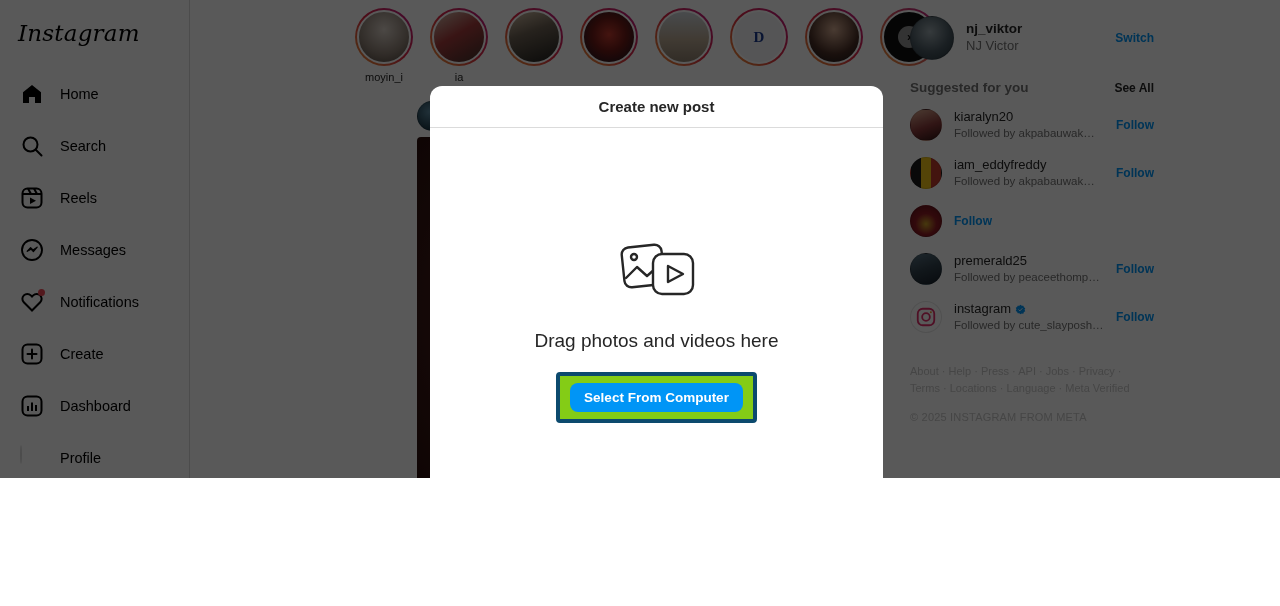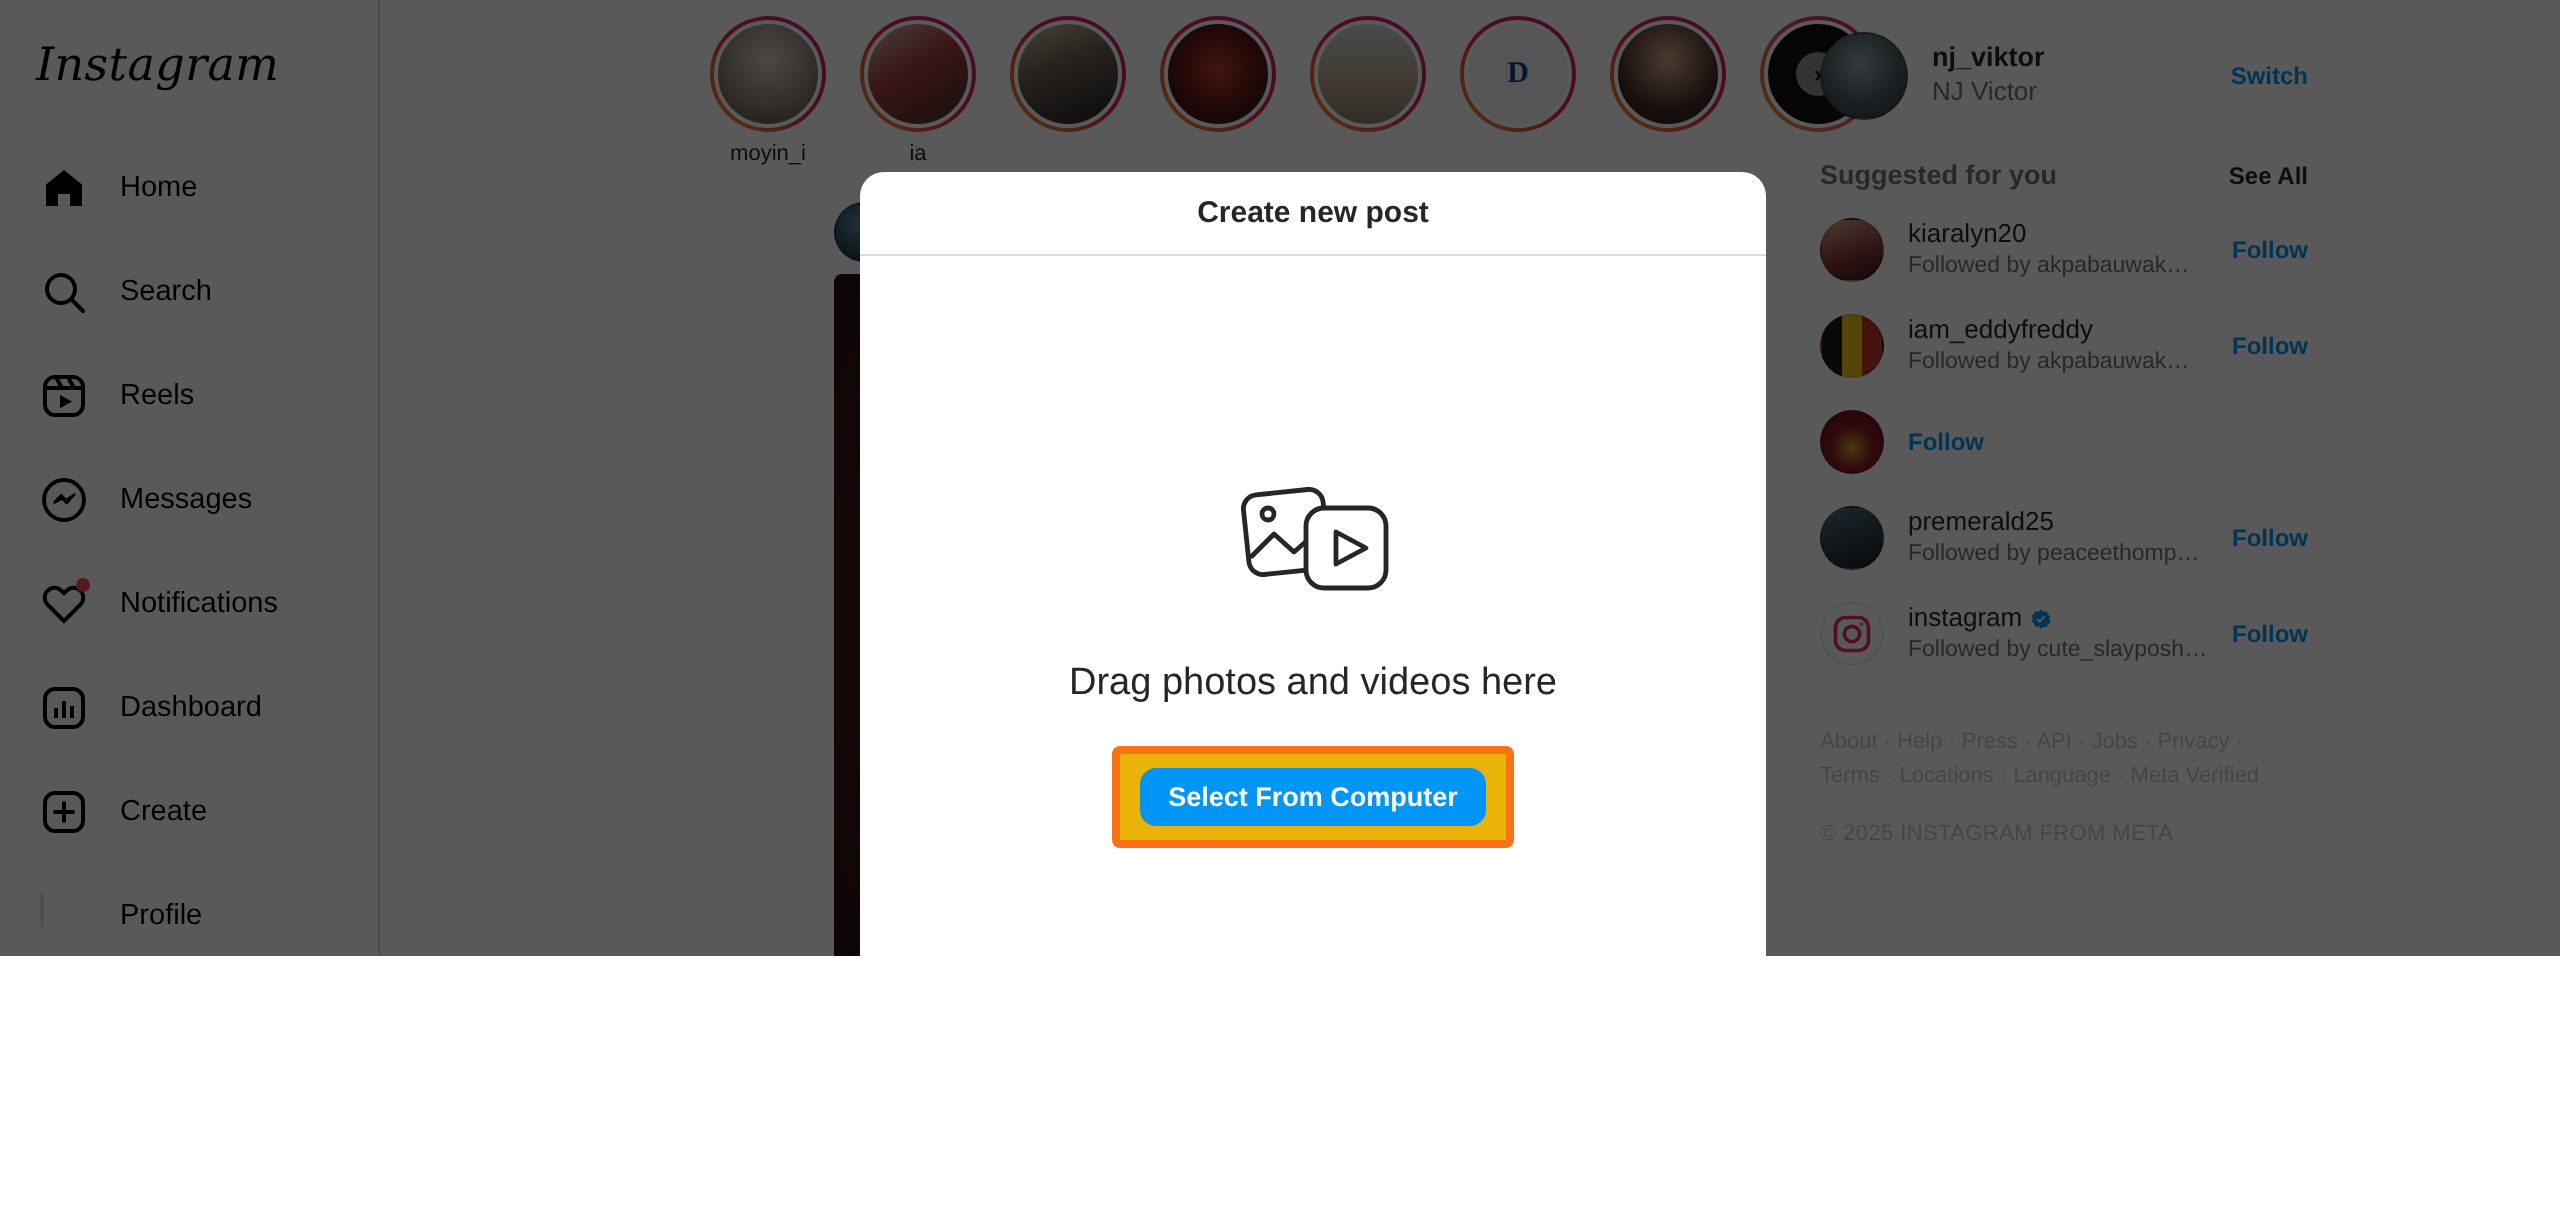--- a/index.html
+++ b/index.html
@@ -169,22 +169,22 @@
     font-size: 15px; font-weight: bold; color: #262626;
   }
   .modal-body {
     flex: 1; display: flex; flex-direction: column;
     align-items: center; justify-content: center;
     padding-bottom: 40px;
   }
   .drop-icon { margin-bottom: 24px; }
   .drop-text { font-size: 19px; color: #262626; font-weight: normal; margin-bottom: 20px; }
   .sel-highlight {
-    border: 4px solid #f97316; border-radius: 4px;
-    padding: 7px 10px; background: #eab308;
+    border: 4px solid #0c4a6e; border-radius: 4px;
+    padding: 7px 10px; background: #84cc16;
   }
   .sel-btn {
     background: #0095f6; color: #fff; border: none;
     border-radius: 8px; padding: 7px 14px;
     font-size: 13.5px; font-weight: bold; cursor: pointer;
     font-family: "Liberation Sans", sans-serif;
   }
 </style>
 </head>
 <body>
@@ -248,37 +248,37 @@
               </svg>
             <span class="dot-badge"></span>
           </span>
           <span class="nav-label">Notifications</span>
         </div>
 
         <div class="nav-item">
           <span class="nav-icon">
             <svg viewBox="0 0 24 24" fill="none" stroke="#000" stroke-width="2">
                 <rect x="2.5" y="2.5" width="19" height="19" rx="5"></rect>
+                <line x1="12" y1="7.5" x2="12" y2="16.5" stroke-linecap="round"></line>
+                <line x1="7.5" y1="12" x2="16.5" y2="12" stroke-linecap="round"></line>
+              </svg>
+          </span>
+          <span class="nav-label">Create</span>
+        </div>
+
+        <div class="nav-item">
+          <span class="nav-icon">
+            <svg viewBox="0 0 24 24" fill="none" stroke="#000" stroke-width="2">
+                <rect x="2.5" y="2.5" width="19" height="19" rx="5"></rect>
                 <rect x="7" y="12" width="2" height="5" fill="#000" stroke="none"></rect>
                 <rect x="11" y="8.5" width="2" height="8.5" fill="#000" stroke="none"></rect>
                 <rect x="15" y="11" width="2" height="6" fill="#000" stroke="none"></rect>
               </svg>
           </span>
           <span class="nav-label">Dashboard</span>
-        </div>
-
-        <div class="nav-item">
-          <span class="nav-icon">
-            <svg viewBox="0 0 24 24" fill="none" stroke="#000" stroke-width="2">
-                <rect x="2.5" y="2.5" width="19" height="19" rx="5"></rect>
-                <line x1="12" y1="7.5" x2="12" y2="16.5" stroke-linecap="round"></line>
-                <line x1="7.5" y1="12" x2="16.5" y2="12" stroke-linecap="round"></line>
-              </svg>
-          </span>
-          <span class="nav-label">Create</span>
         </div>
 
         <div class="nav-item">
           <span class="nav-icon">
             <span class="avatar-sm"></span>
           </span>
           <span class="nav-label">Profile</span>
         </div>
       </div>
 

